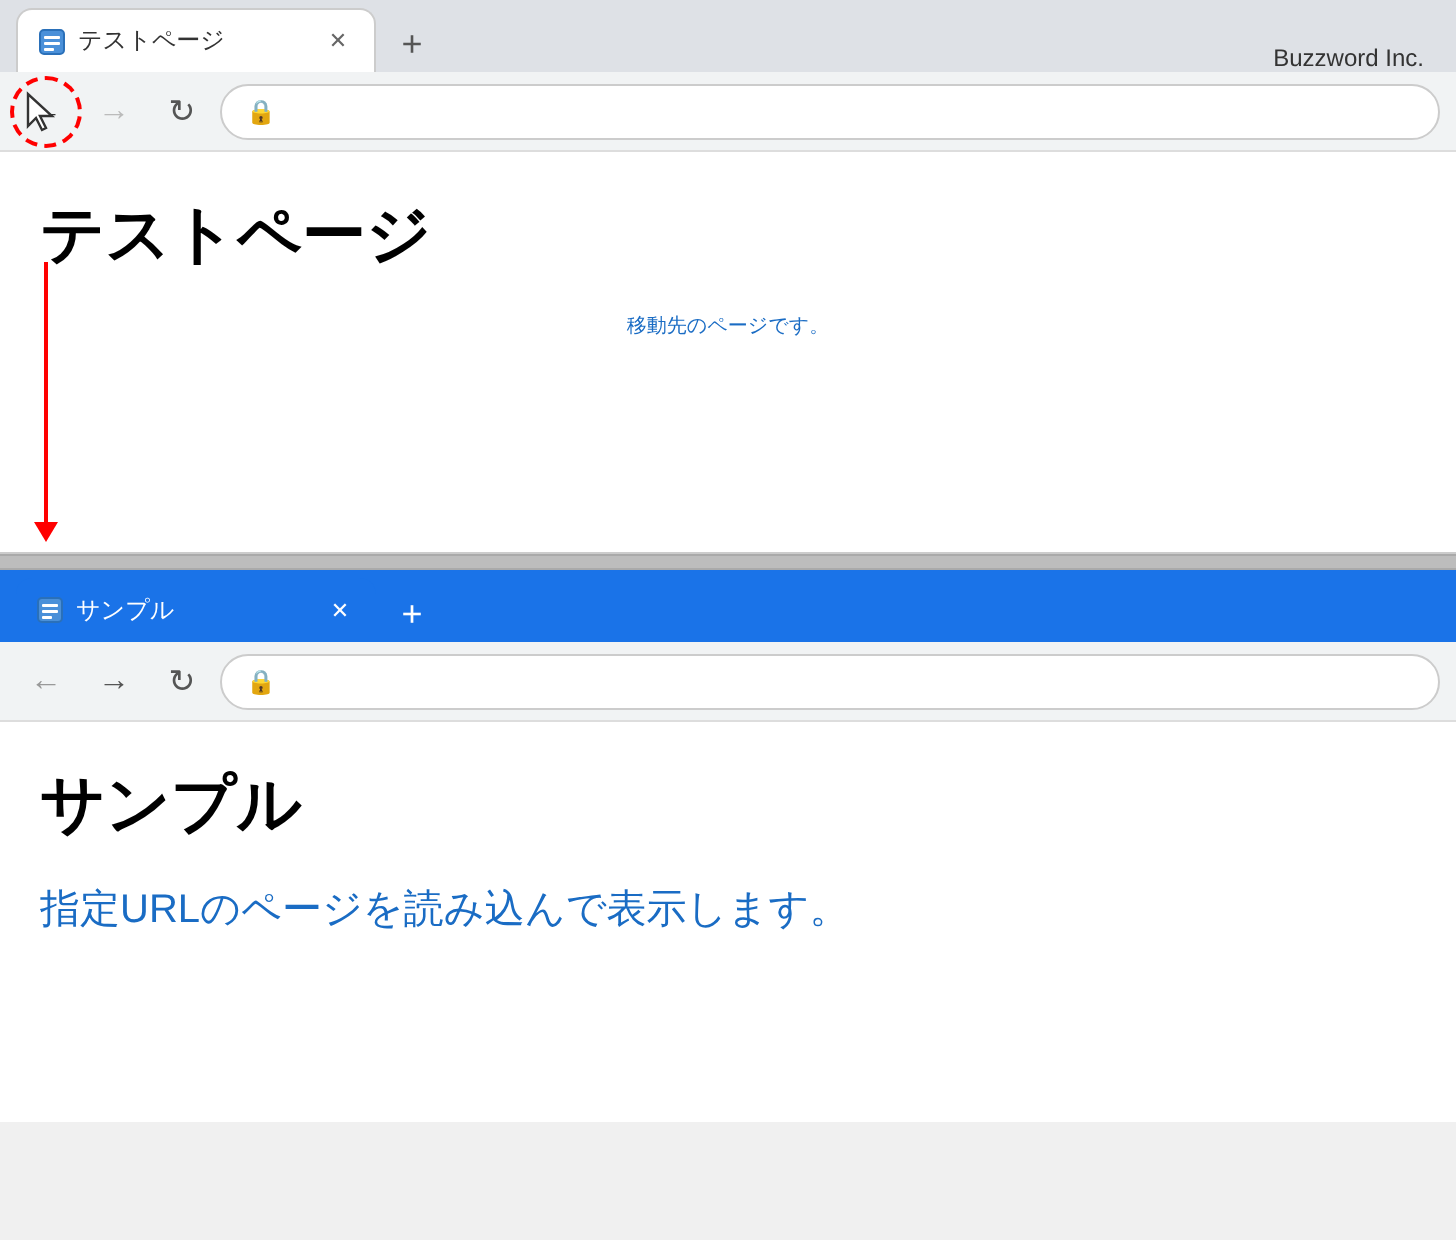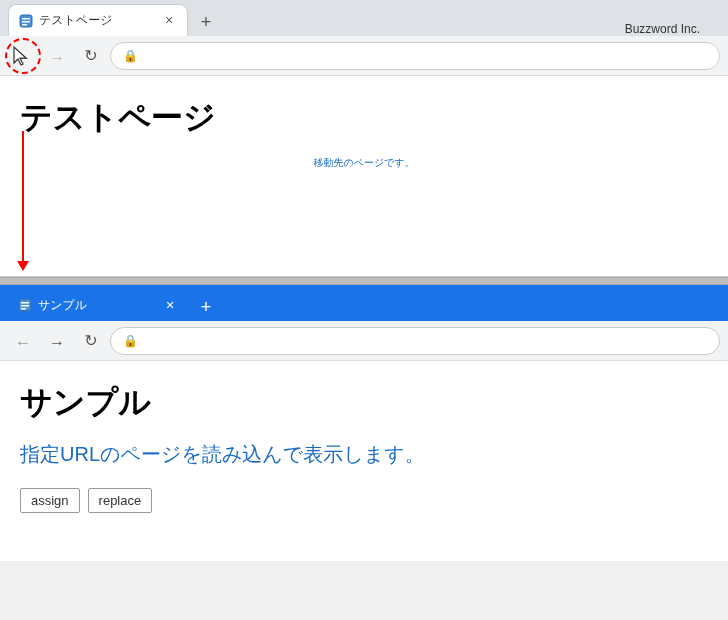--- a/index.html
+++ b/index.html
@@ -304,21 +304,21 @@
         </svg>
       </span>
       <span class="tab-label">テストページ</span>
       <span class="tab-close">
         <span>✕</span>
       </span>
     </div>
     <div class="new-tab-btn">
       <span>+</span>
     </div>
-    <div class="header-right-2" style="color:#333; margin-left:auto; margin-right:28px; font-size:12px;">Buzzword Inc.</div>
+    <div class="header-right-2" style="color:#333; margin-left:auto; margin-right:16px; font-size:12px;">Buzzword Inc.</div>
   </div>
 
   <div class="toolbar">
     <div class="back-btn-wrapper">
       <button class="toolbar-btn" style="color:#333;">
         <span>←</span>
       </button>
 
       <div class="dashed-circle"></div>
 
@@ -383,18 +383,14 @@
       <span>↻</span>
     </button>
     <div class="address-bar">
       <span class="lock-icon">🔒</span>
     </div>
   </div>
 
   <div class="page-content-2">
     <h1 class="page-title-2">サンプル</h1>
     <p class="page-subtitle-2">指定URLのページを読み込んで表示します。</p>
-    <div class="btn-group">
-      <button class="page-btn">assign</button>
-      <button class="page-btn">replace</button>
-    </div>
   </div>
 </div>
 
 </body></html>

